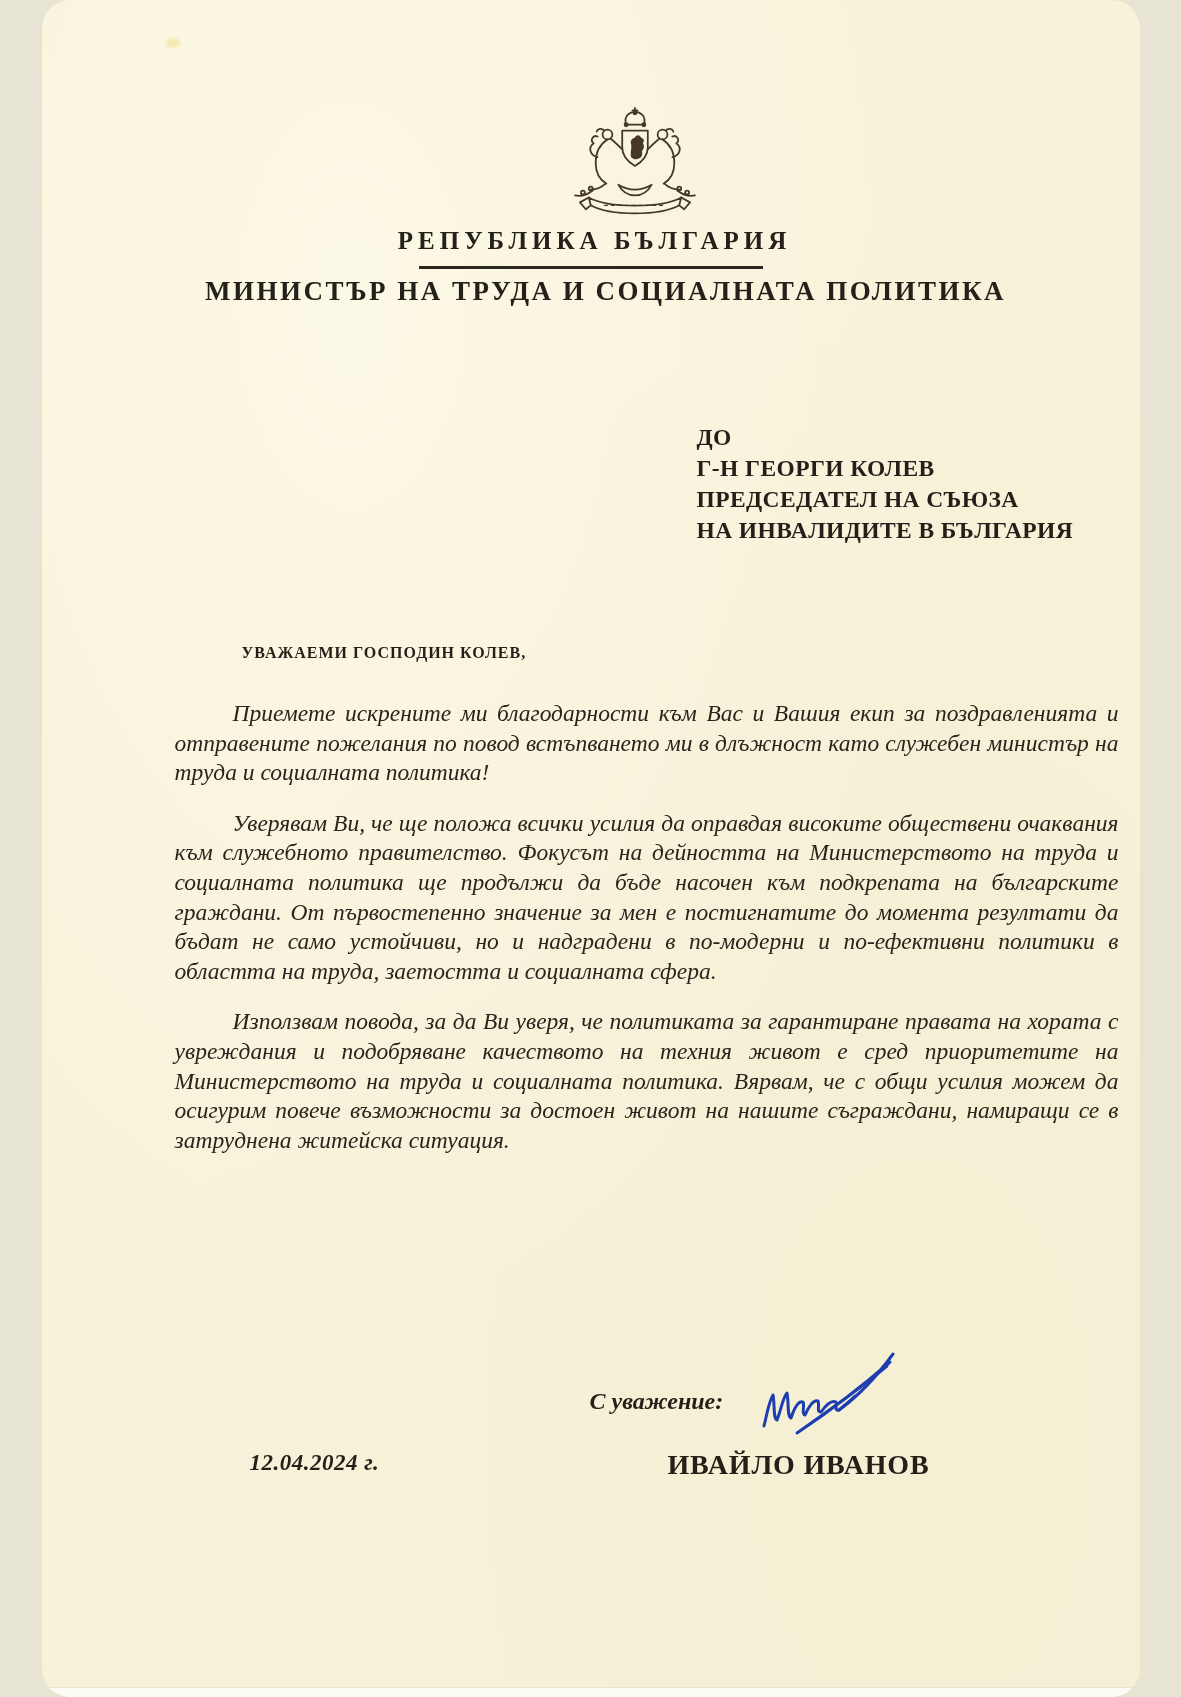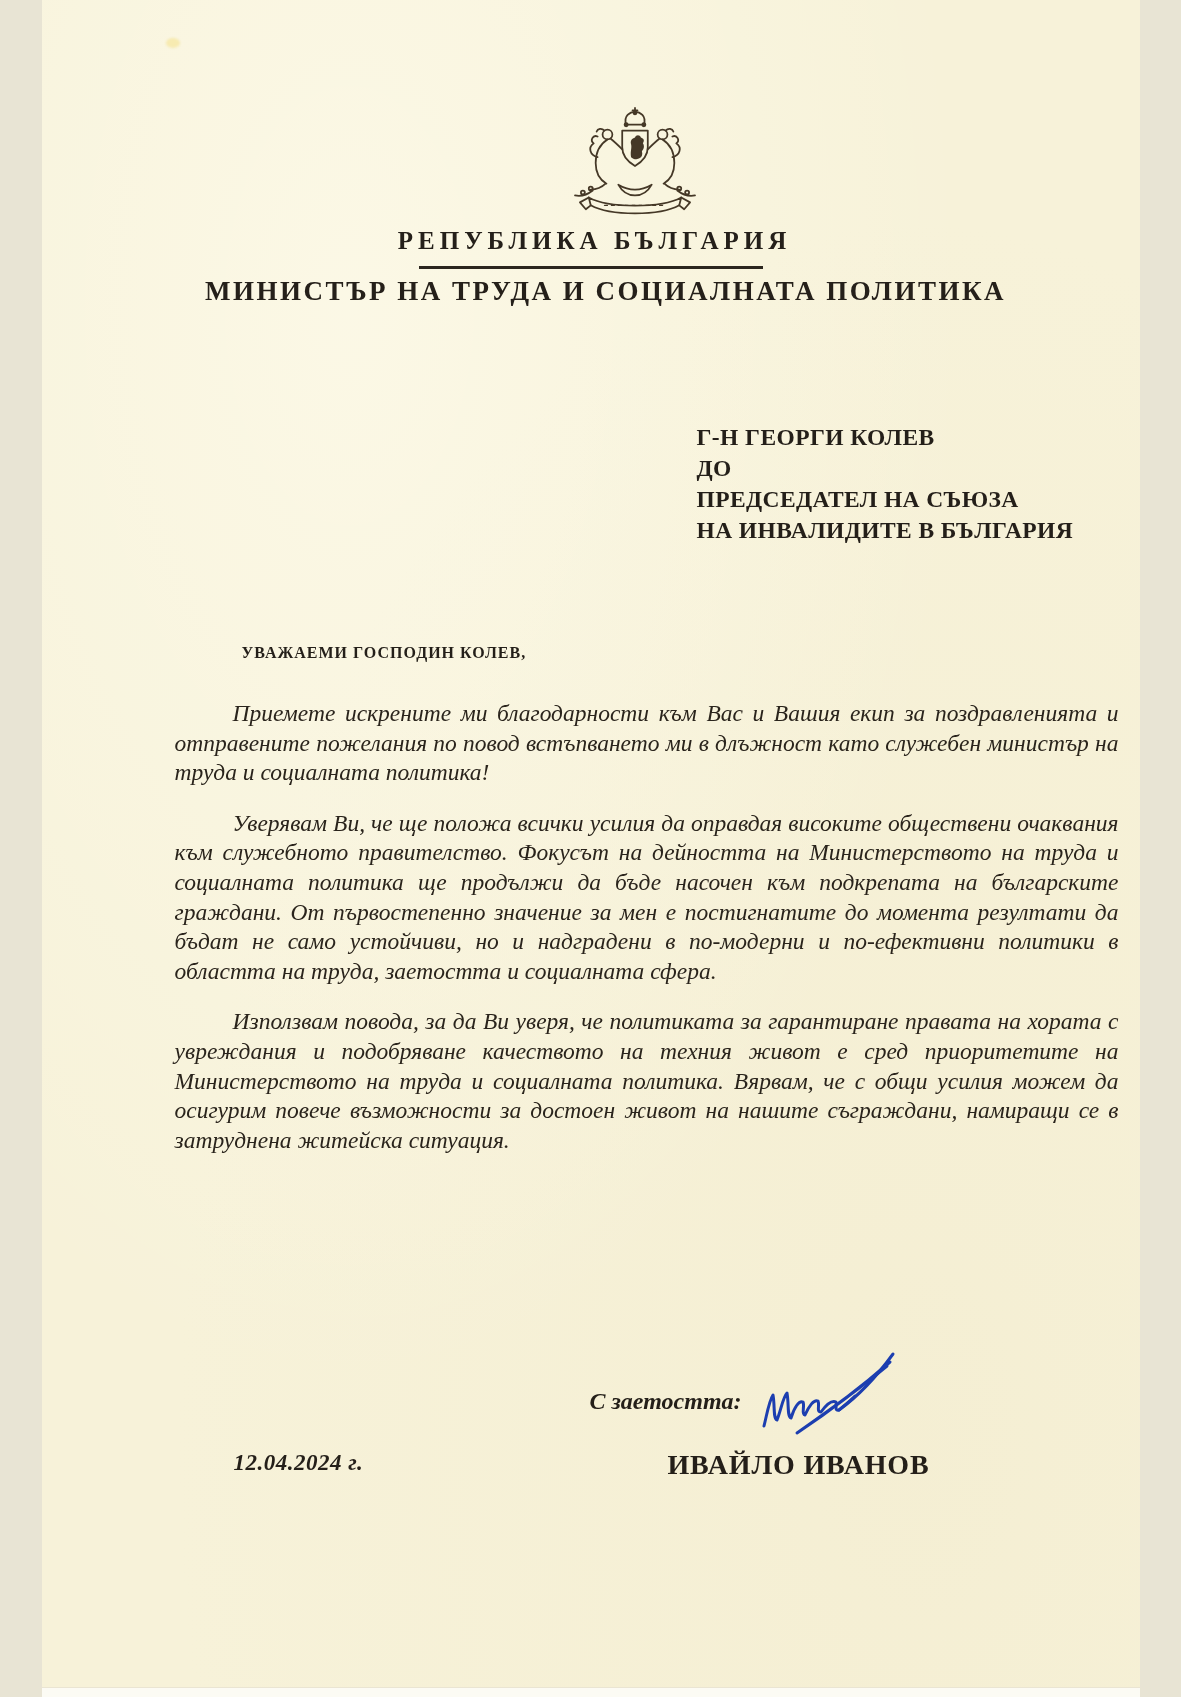--- a/index.html
+++ b/index.html
@@ -10,20 +10,21 @@
   .page{
     position:relative;
     width:1098px;height:1697px;
     margin:0 auto;
     background:
       radial-gradient(ellipse at 28% 18%, rgba(255,253,240,.55) 0%, rgba(255,253,240,0) 55%),
       radial-gradient(ellipse at 80% 85%, rgba(240,232,200,.35) 0%, rgba(240,232,200,0) 60%),
       #f7f2d9;
     color:#29231b;
     overflow:hidden;
+    border-radius:28px;
   }
   .scan-edge{
     position:absolute;left:0;right:0;bottom:0;height:9px;
     background:#fcfbf4;border-top:1px solid #eae5d3;
   }
   .speck{
     position:absolute;left:124px;top:38px;width:14px;height:10px;border-radius:50%;
     background:rgba(244,222,120,.45);filter:blur(1px);
   }
   
@@ -60,21 +61,21 @@
     color:#2a241c;
   }
   .body-text p{margin:0 0 21px 0;text-indent:58px;font-style:italic;}
   
   .regards{
     position:absolute;left:548px;top:1388px;
     font-size:24px;font-weight:bold;font-style:italic;color:#241f19;
   }
   .signature{position:absolute;left:695px;top:1326px;width:180px;height:122px;}
   .letter-date{
-    position:absolute;left:192px;top:1450px;
+    position:absolute;left:208px;top:1450px;
     font-size:23px;font-weight:bold;font-style:italic;letter-spacing:.5px;color:#241f19;
   }
   .signatory{
     position:absolute;left:626px;top:1449px;
     font-size:28px;font-weight:bold;letter-spacing:.8px;color:#241f19;
   }
 </style>
 </head>
 <body>
 
@@ -126,35 +127,35 @@
       <path d="M28,93 l-9,5 l6,7 l5,-4 M122,93 l9,5 l-6,7 l-5,-4"></path>
       <path d="M44,101 h62" stroke-dasharray="3 4" stroke-width="1.4"></path>
     </svg>
   </div>
 
   <div class="country-title">РЕПУБЛИКА БЪЛГАРИЯ</div>
   <div class="country-rule"></div>
   <div class="ministry-title">МИНИСТЪР НА ТРУДА И СОЦИАЛНАТА ПОЛИТИКА</div>
 
   <div class="recipient">
+    <div>ДО</div>
     <div>Г-Н ГЕОРГИ КОЛЕВ</div>
-    <div>ДО</div>
     <div>ПРЕДСЕДАТЕЛ НА СЪЮЗА</div>
     <div>НА ИНВАЛИДИТЕ В БЪЛГАРИЯ</div>
   </div>
 
   <div class="salutation">УВАЖАЕМИ ГОСПОДИН КОЛЕВ,</div>
 
   <div class="body-text">
     <p>Приемете искрените ми благодарности към Вас и Вашия екип за поздравленията и отправените пожелания по повод встъпването ми в длъжност като служебен министър на труда и социалната политика!</p>
     <p>Уверявам Ви, че ще положа всички усилия да оправдая високите обществени очаквания към служебното правителство. Фокусът на дейността на Министерството на труда и социалната политика ще продължи да бъде насочен към подкрепата на българските граждани. От първостепенно значение за мен е постигнатите до момента резултати да бъдат не само устойчиви, но и надградени в по-модерни и по-ефективни политики в областта на труда, заетостта и социалната сфера.</p>
     <p>Използвам повода, за да Ви уверя, че политиката за гарантиране правата на хората с увреждания и подобряване качеството на техния живот е сред приоритетите на Министерството на труда и социалната политика. Вярвам, че с общи усилия можем да осигурим повече възможности за достоен живот на нашите съграждани, намиращи се в затруднена житейска ситуация.</p>
   </div>
 
-  <div class="regards">С заетостта:</div>
+  <div class="regards">С уважение:</div>
 
   <div class="signature">
     <svg viewBox="0 0 180 122" width="180" height="122" fill="none" stroke="#1c3eb0" stroke-width="3" stroke-linecap="round" stroke-linejoin="round">
       <path d="M27,100 C30,88 32,75 36,69 C38,80 36,92 40,94 C44,84 46,71 50,67 C52,78 50,90 54,92 C57,82 62,74 66,76 C68,80 64,88 68,89 C72,80 77,73 81,75 C83,79 79,86 84,86 C89,79 95,74 99,76 C100,80 97,85 102,84 C108,79 113,75 118,70"></path>
       <path d="M102,84 C120,71 140,50 156,28"></path>
       <path d="M153,36 Q112,72 60,107 Q116,68 150,40"></path>
     </svg>
   </div>
 
   <div class="letter-date">12.04.2024 г.</div>

